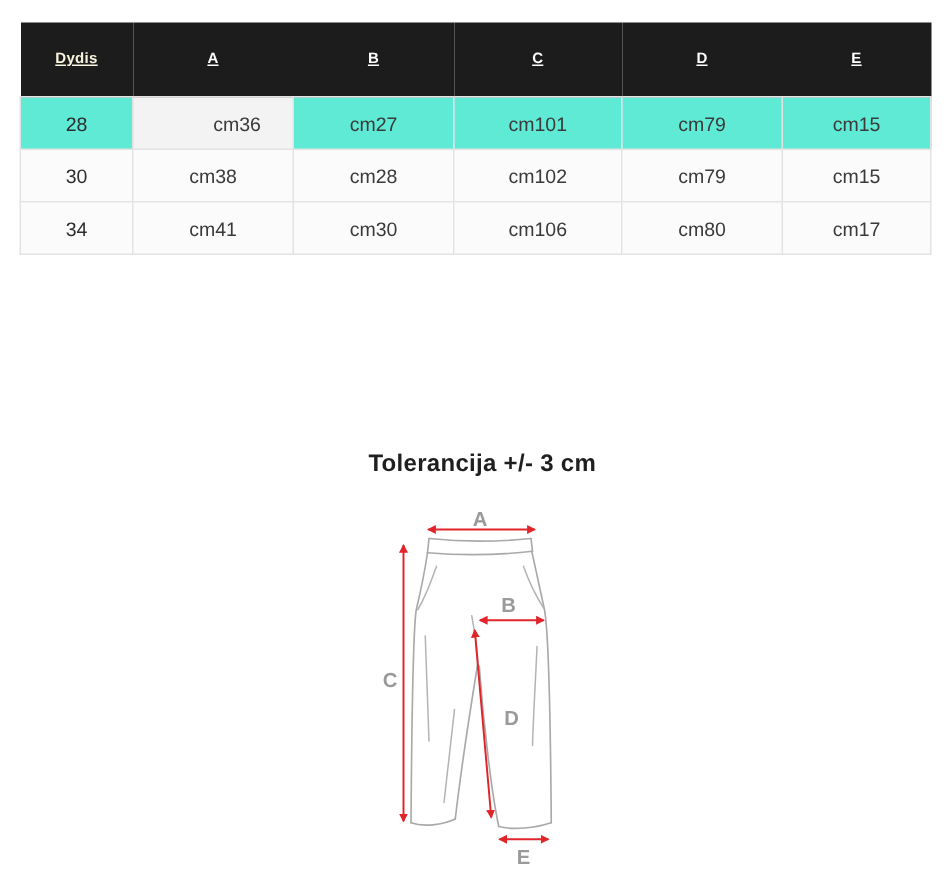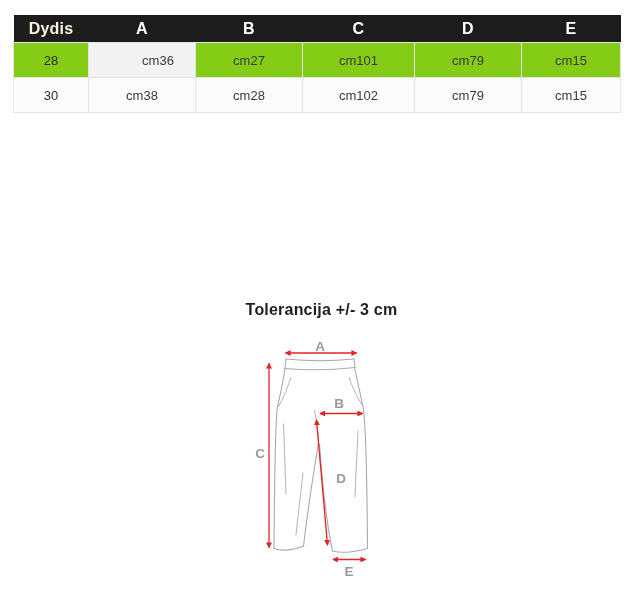--- a/index.html
+++ b/index.html
@@ -9,27 +9,27 @@
     -webkit-font-smoothing:antialiased;
   }
   
   .size-table-wrap{position:absolute;left:13px;top:15px;width:607px;}
   table.size-table{
     border-collapse:collapse;width:607px;table-layout:fixed;
     font-size:13px;color:#333333;
   }
   table.size-table thead th{
     background:#1c1c1c;color:#ffffff;font-weight:700;
-    height:27px;padding:0;text-align:center;vertical-align:middle;
-    border:none;font-size:16px;letter-spacing:.2px;
+    height:27px;padding:11px;text-align:center;vertical-align:middle;
+    border:none;font-size:10px;letter-spacing:.2px;text-decoration:underline;
   }
   table.size-table thead th.first{color:#f8f3dd;}
   table.size-table tbody td{
     border:1px solid #e3e3e3;height:34px;padding:0;
-    text-align:center;vertical-align:middle;background:#84cc16;
+    text-align:center;vertical-align:middle;background:#5eead4;
     color:#3a3a3a;font-size:13px;
   }
   table.size-table tbody td.size-col{color:#2d2d2d;}
   table.size-table tbody tr.alt td{background:#fbfbfb;}
   table.size-table tbody td.a-shade{background:#f3f3f3;padding-left:32px;}
   
   .tolerance{
     position:absolute;left:6px;top:301px;width:631px;
     text-align:center;font-size:16px;font-weight:700;color:#1f1f1f;
     letter-spacing:.2px;
@@ -77,20 +77,28 @@
           <td>cm15</td>
         </tr>
         <tr class="alt">
           <td class="size-col">30</td>
           <td>cm38</td>
           <td>cm28</td>
           <td>cm102</td>
           <td>cm79</td>
           <td>cm15</td>
         </tr>
+        <tr class="alt">
+          <td class="size-col">34</td>
+          <td>cm41</td>
+          <td>cm30</td>
+          <td>cm106</td>
+          <td>cm80</td>
+          <td>cm17</td>
+        </tr>
       </tbody>
   </table>
 </div>
 
 <div class="tolerance">Tolerancija +/- 3 cm</div>
 
 <svg class="diagram" width="185" height="255" viewBox="230 330 185 255">
   <defs>
     <marker id="ah" viewBox="0 0 10 10" refX="8.5" refY="5" markerWidth="4.6" markerHeight="4.6" orient="auto-start-reverse">
       <path d="M0,0 L10,5 L0,10 z" fill="#e02429"></path>

